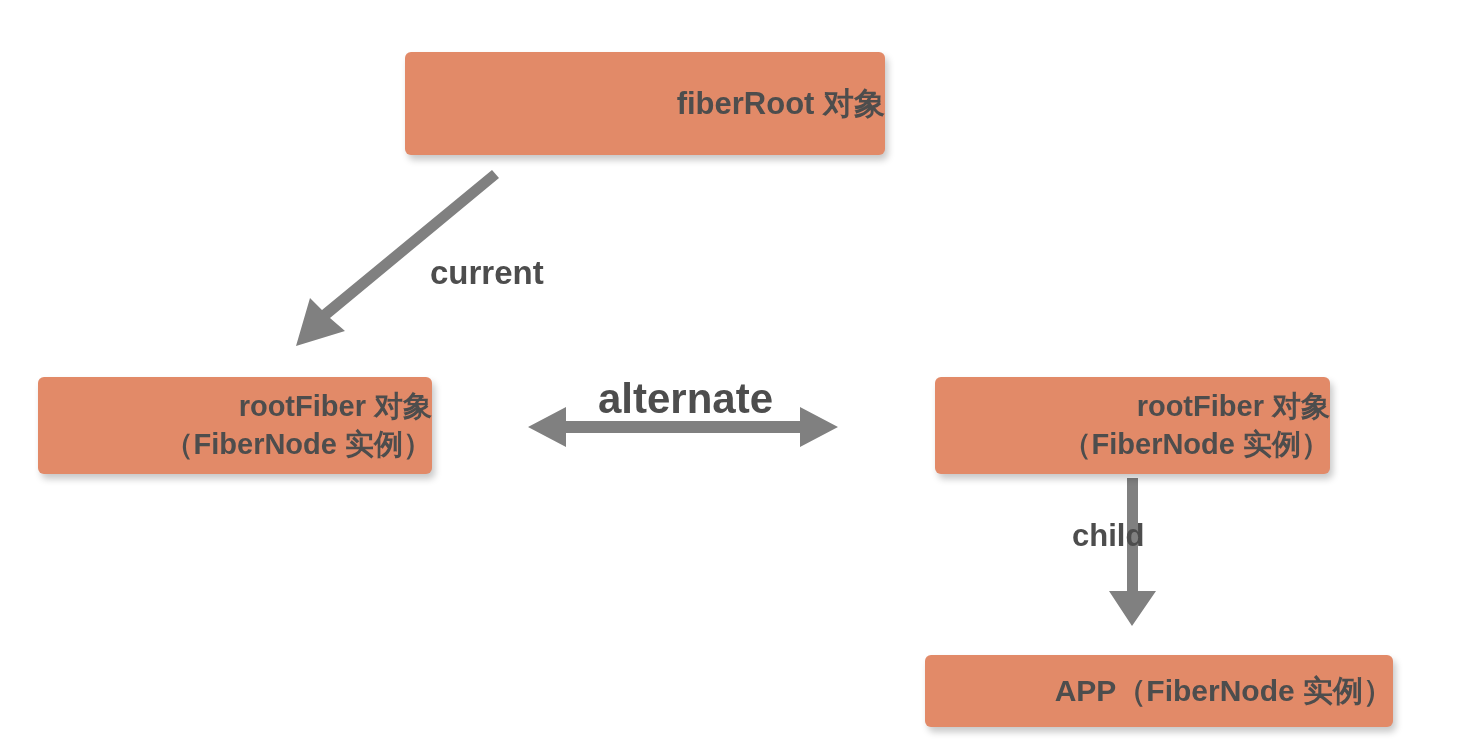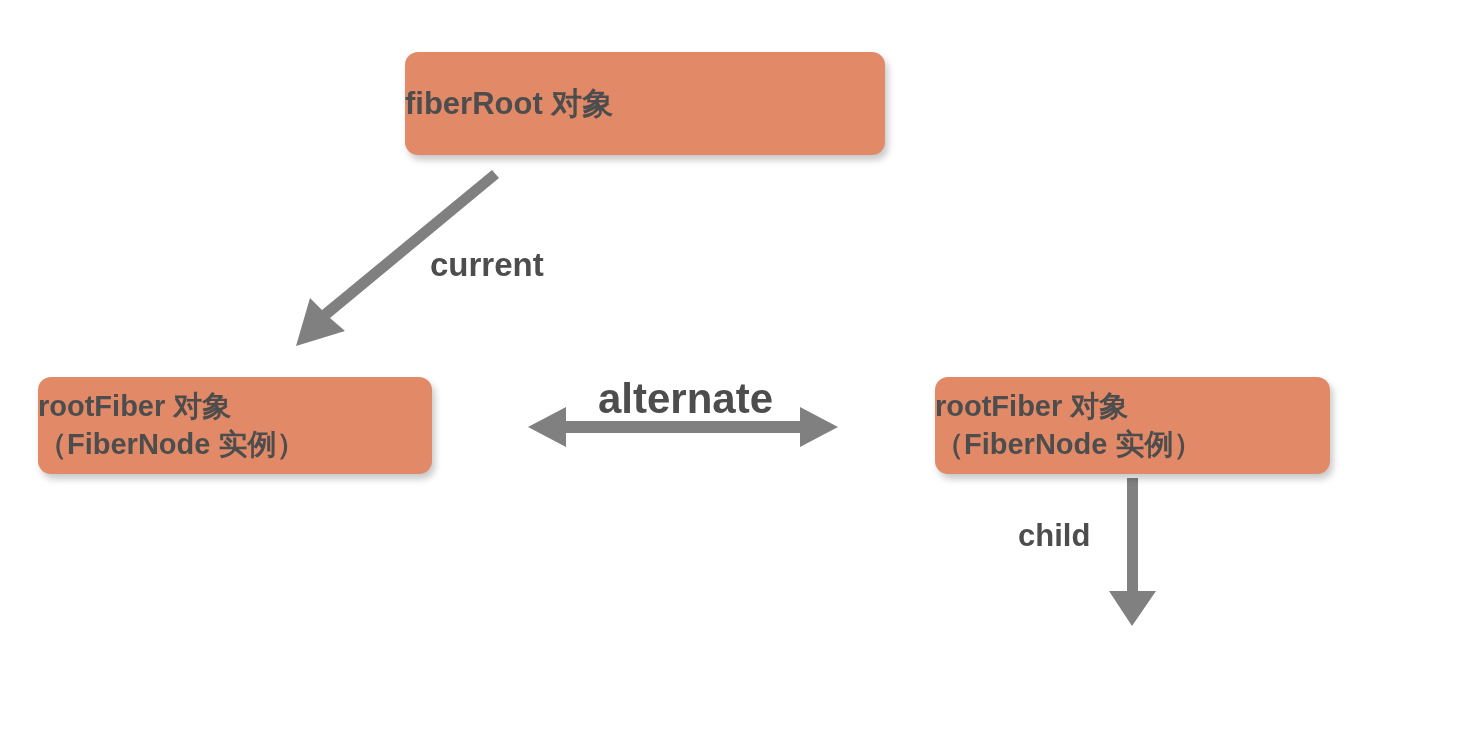--- a/index.html
+++ b/index.html
@@ -16,27 +16,27 @@
     height: 744px;
     background: #ffffff;
     overflow: hidden;
   }
 
   
   .node {
     position: absolute;
     box-sizing: border-box;
     background: #e28a68;
-    border-radius: 13px;
+    border-radius: 6px;
     color: #4d4d4d;
     font-weight: bold;
     text-align: center;
     display: flex;
     flex-direction: column;
-    align-items: flex-start;
+    align-items: flex-end;
     justify-content: center;
     box-shadow: 3px 5px 7px rgba(0,0,0,0.22);
     line-height: 1.28;
     white-space: nowrap;
   }
   .node .line {
     display: block;
   }
 
   #node-fiberroot {
@@ -61,29 +61,29 @@
   }
 
   
   .edge-label {
     position: absolute;
     color: #4d4d4d;
     font-weight: bold;
     white-space: nowrap;
   }
   #label-current {
-    left: 430px; top: 246px;
+    left: 430px; top: 254px;
     font-size: 33px;
   }
   #label-alternate {
     left: 598px; top: 375px;
     font-size: 42px;
   }
   #label-child {
-    left: 1018px; top: 518px;
+    left: 1072px; top: 518px;
     font-size: 31px;
   }
 
   
   #arrows {
     position: absolute;
     left: 0; top: 0;
     width: 1478px; height: 744px;
     pointer-events: none;
   }
@@ -115,20 +115,23 @@
   <div class="node" id="node-rootfiber-current">
     <span class="line">rootFiber 对象</span>
     <span class="line">（FiberNode 实例）</span>
   </div>
 
   <div class="node" id="node-rootfiber-alternate">
     <span class="line">rootFiber 对象</span>
     <span class="line">（FiberNode 实例）</span>
   </div>
 
+  <div class="node" id="node-app">
+    <span class="line">APP（FiberNode 实例）</span>
+  </div>
 
   <div class="edge-label" id="label-current">current</div>
 
   <div class="edge-label" id="label-alternate">alternate</div>
 
   <div class="edge-label" id="label-child">child</div>
 
 </div>
 
 </body></html>

